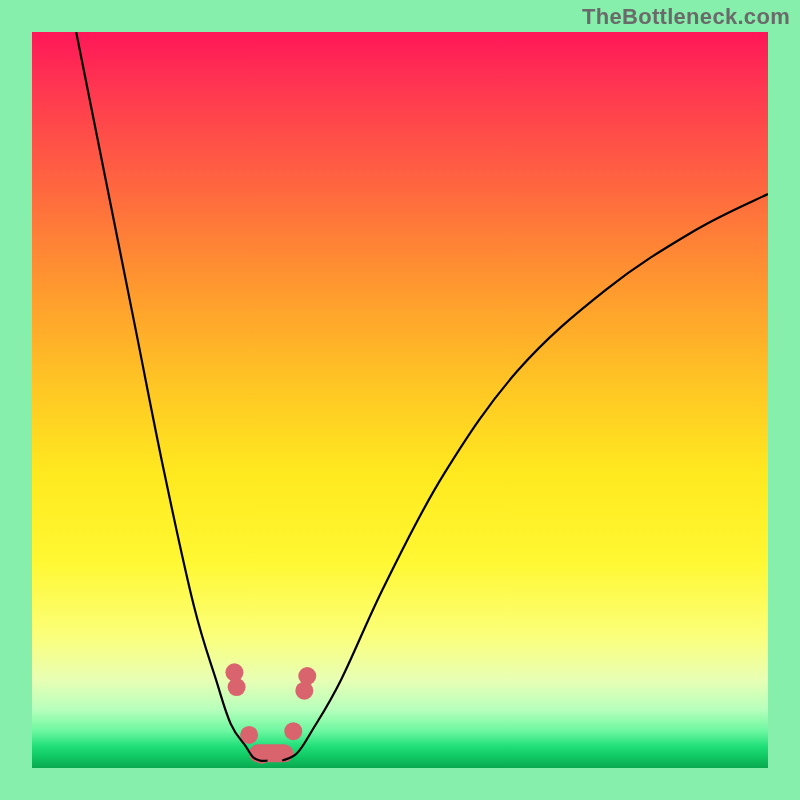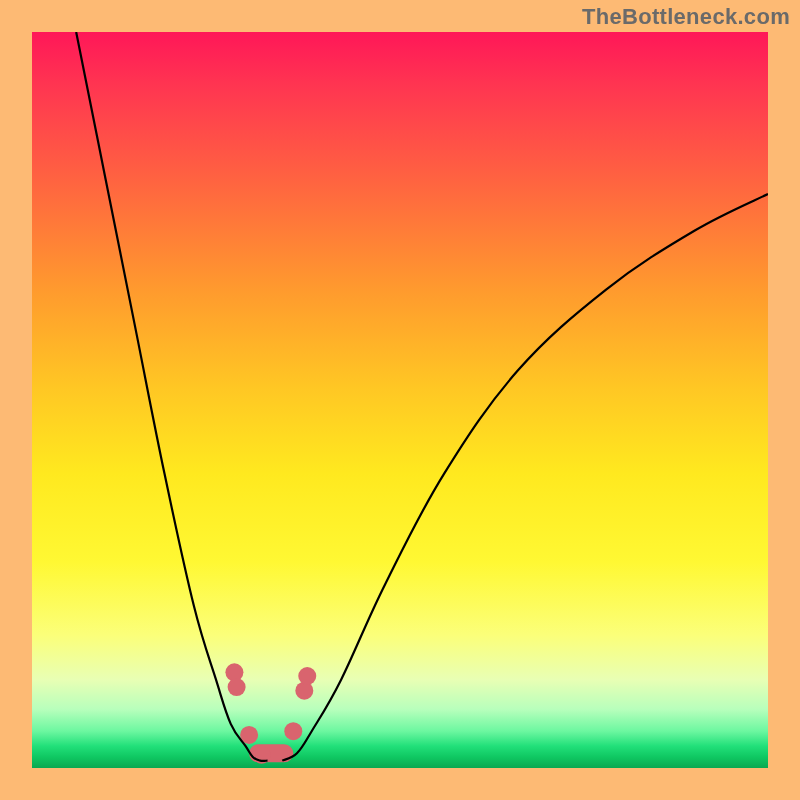--- a/index.html
+++ b/index.html
@@ -9,21 +9,21 @@
     height: 800px;
     background: #000;
     overflow: hidden;
   }
   .frame {
     position: absolute;
     top: 0;
     left: 0;
     width: 800px;
     height: 800px;
-    background: #fdba74;
+    background: #86efac;
   }
   .plot {
     position: absolute;
     top: 32px;
     left: 32px;
     width: 736px;
     height: 736px;
     background: linear-gradient(to bottom,
       #ff1758 0%,
       #ff3850 8%,

